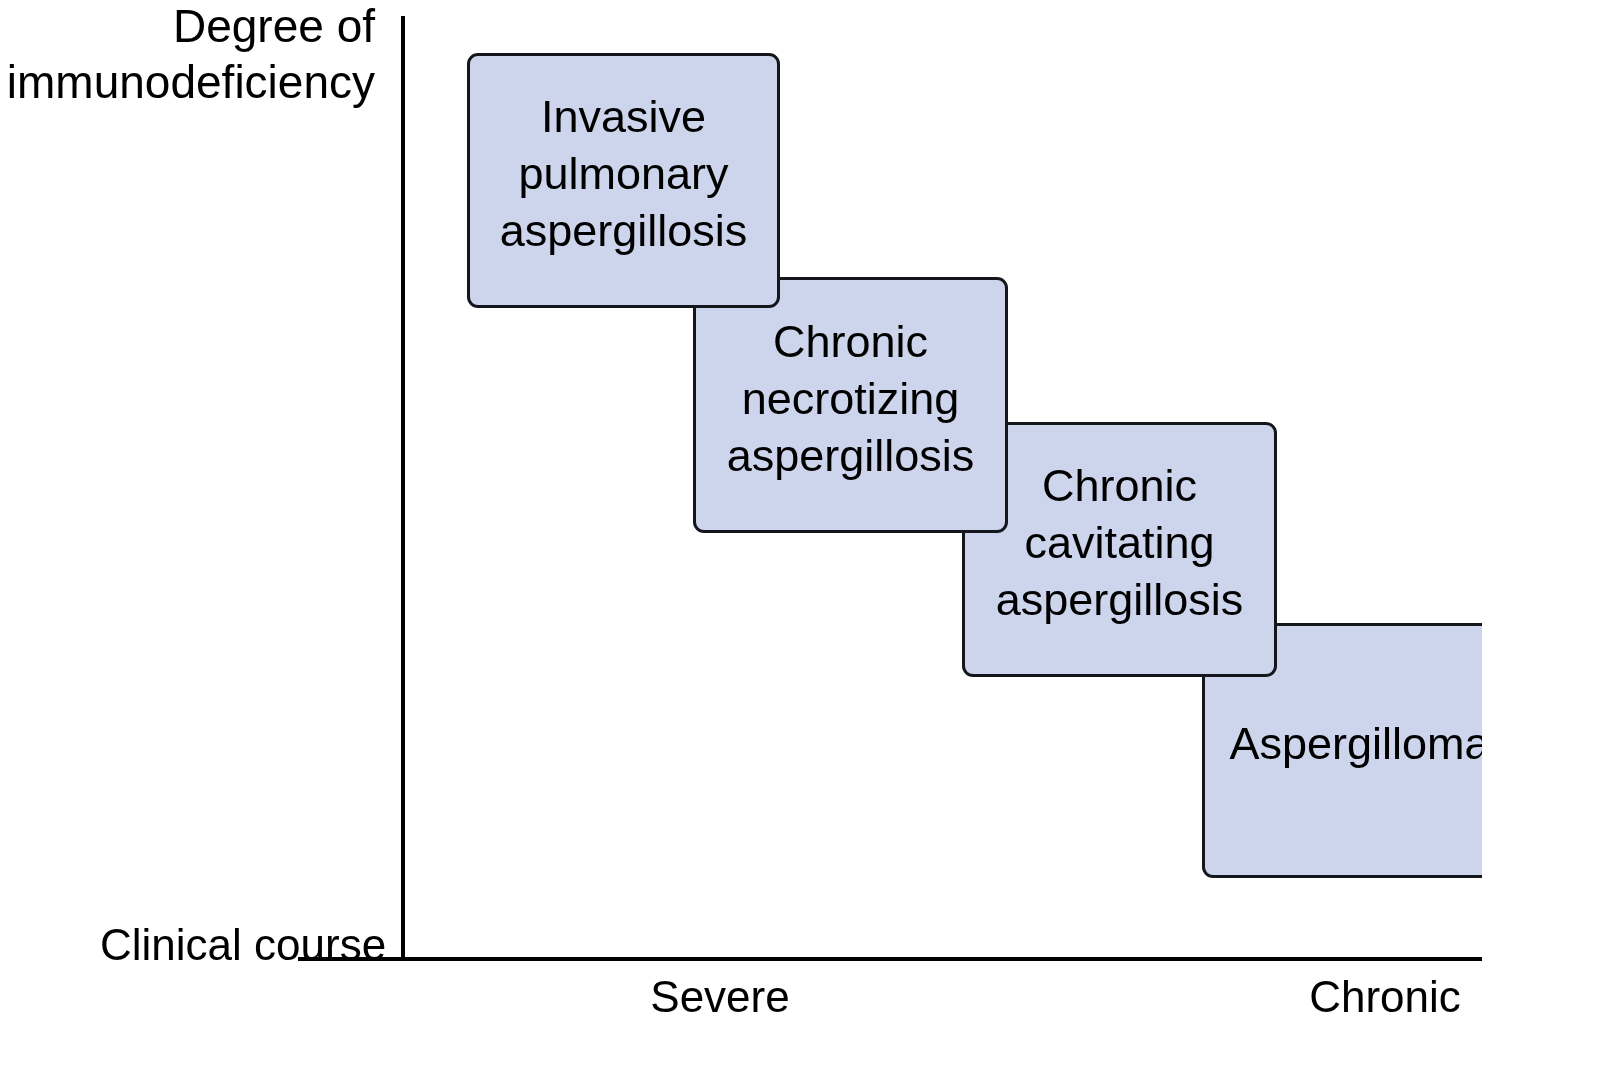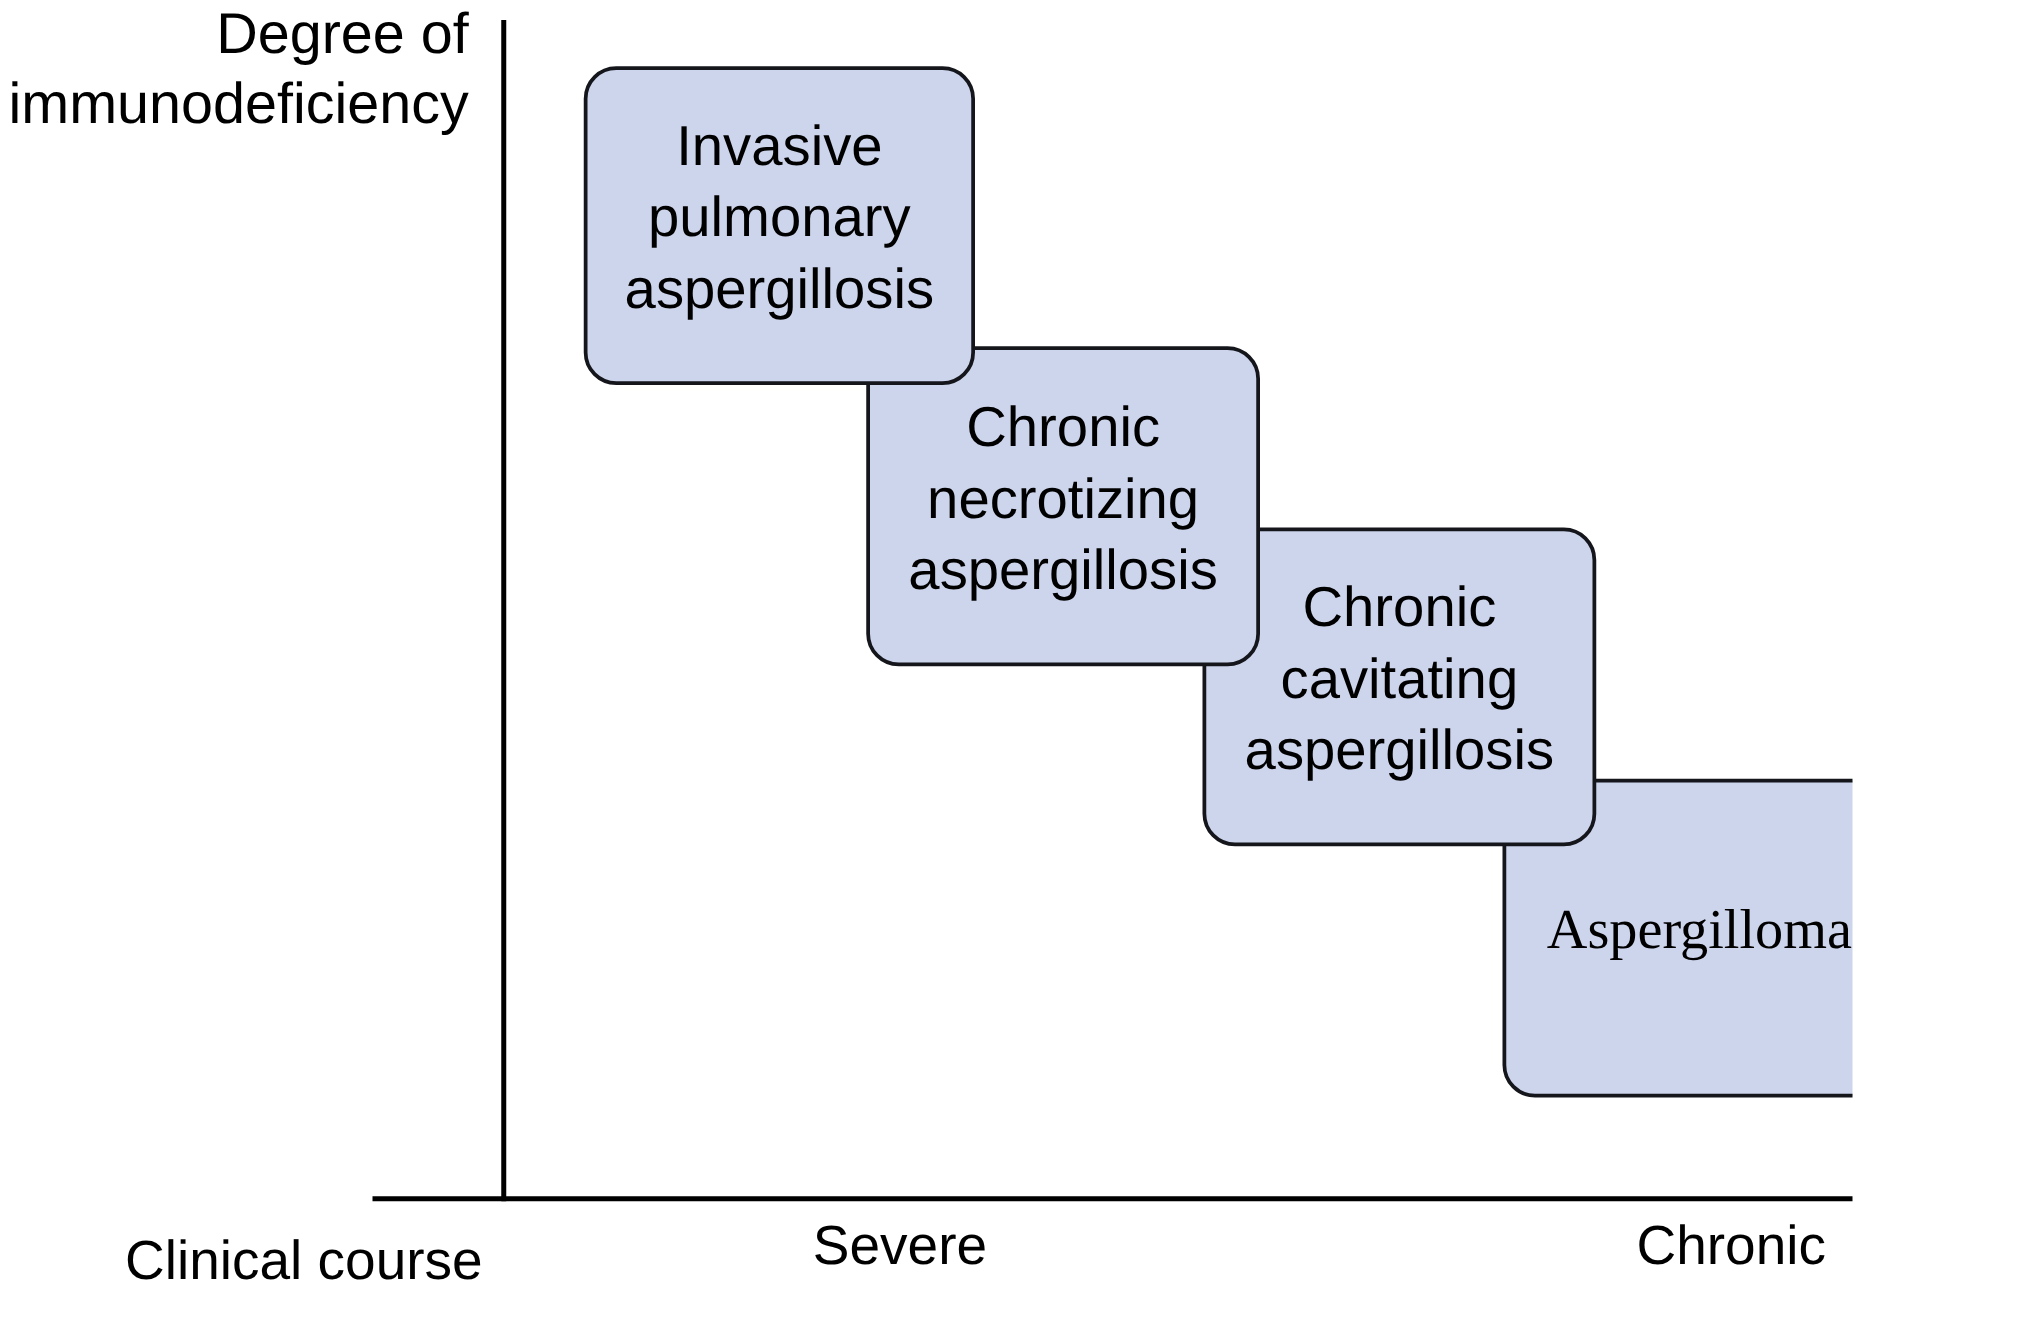--- a/index.html
+++ b/index.html
@@ -28,43 +28,43 @@
 
   .y-title {
     left: 0; top: -2px; width: 375px;
     text-align: right;
     font-size: 46px; line-height: 56px;
   }
   .y-label { width: 377px; left: 0; text-align: right; font-size: 44px; line-height: 47px; }
   .y-label-top { top: 166px; }
   .y-label-bottom { top: 712px; }
 
-  .x-title  { left: 100px; top: 984px; font-size: 44px; line-height: 50px; text-align: right; }
+  .x-title  { left: 100px; top: 920px; font-size: 44px; line-height: 50px; text-align: right; }
   .x-tick   { top: 972px; width: 300px; text-align: center; font-size: 44px; line-height: 50px; }
   .x-tick-acute   { left: 570px; }
   .x-tick-chronic { left: 1235px; }
 
   .dbox {
     position: absolute;
     background: var(--box-fill);
     border: 3px solid var(--box-border);
-    border-radius: 26px;
+    border-radius: 11px;
     display: flex;
     align-items: center;
     justify-content: center;
     text-align: center;
     font-size: 45px;
     line-height: 57px;
     padding-bottom: 14px;
   }
   .dbox .box-label { white-space: pre-line; }
   .dbox-1 { left: 467px;  top: 53px;  width: 313px; height: 255px; z-index: 4; }
   .dbox-2 { left: 693px;  top: 277px; width: 315px; height: 256px; z-index: 3; }
   .dbox-3 { left: 962px;  top: 422px; width: 315px; height: 255px; z-index: 2; }
-  .dbox-4 { left: 1202px; top: 623px; width: 315px; height: 255px; z-index: 1; font-family: Liberation Serif, serif; }
+  .dbox-4 { left: 1202px; top: 623px; width: 315px; height: 255px; z-index: 1; }
 </style>
 </head>
 <body>
 
 <div class="figure">
 
   <div class="axis-line y-axis-line"></div>
   <div class="axis-line x-axis-line"></div>
 
   <div class="label y-title">Degree of

